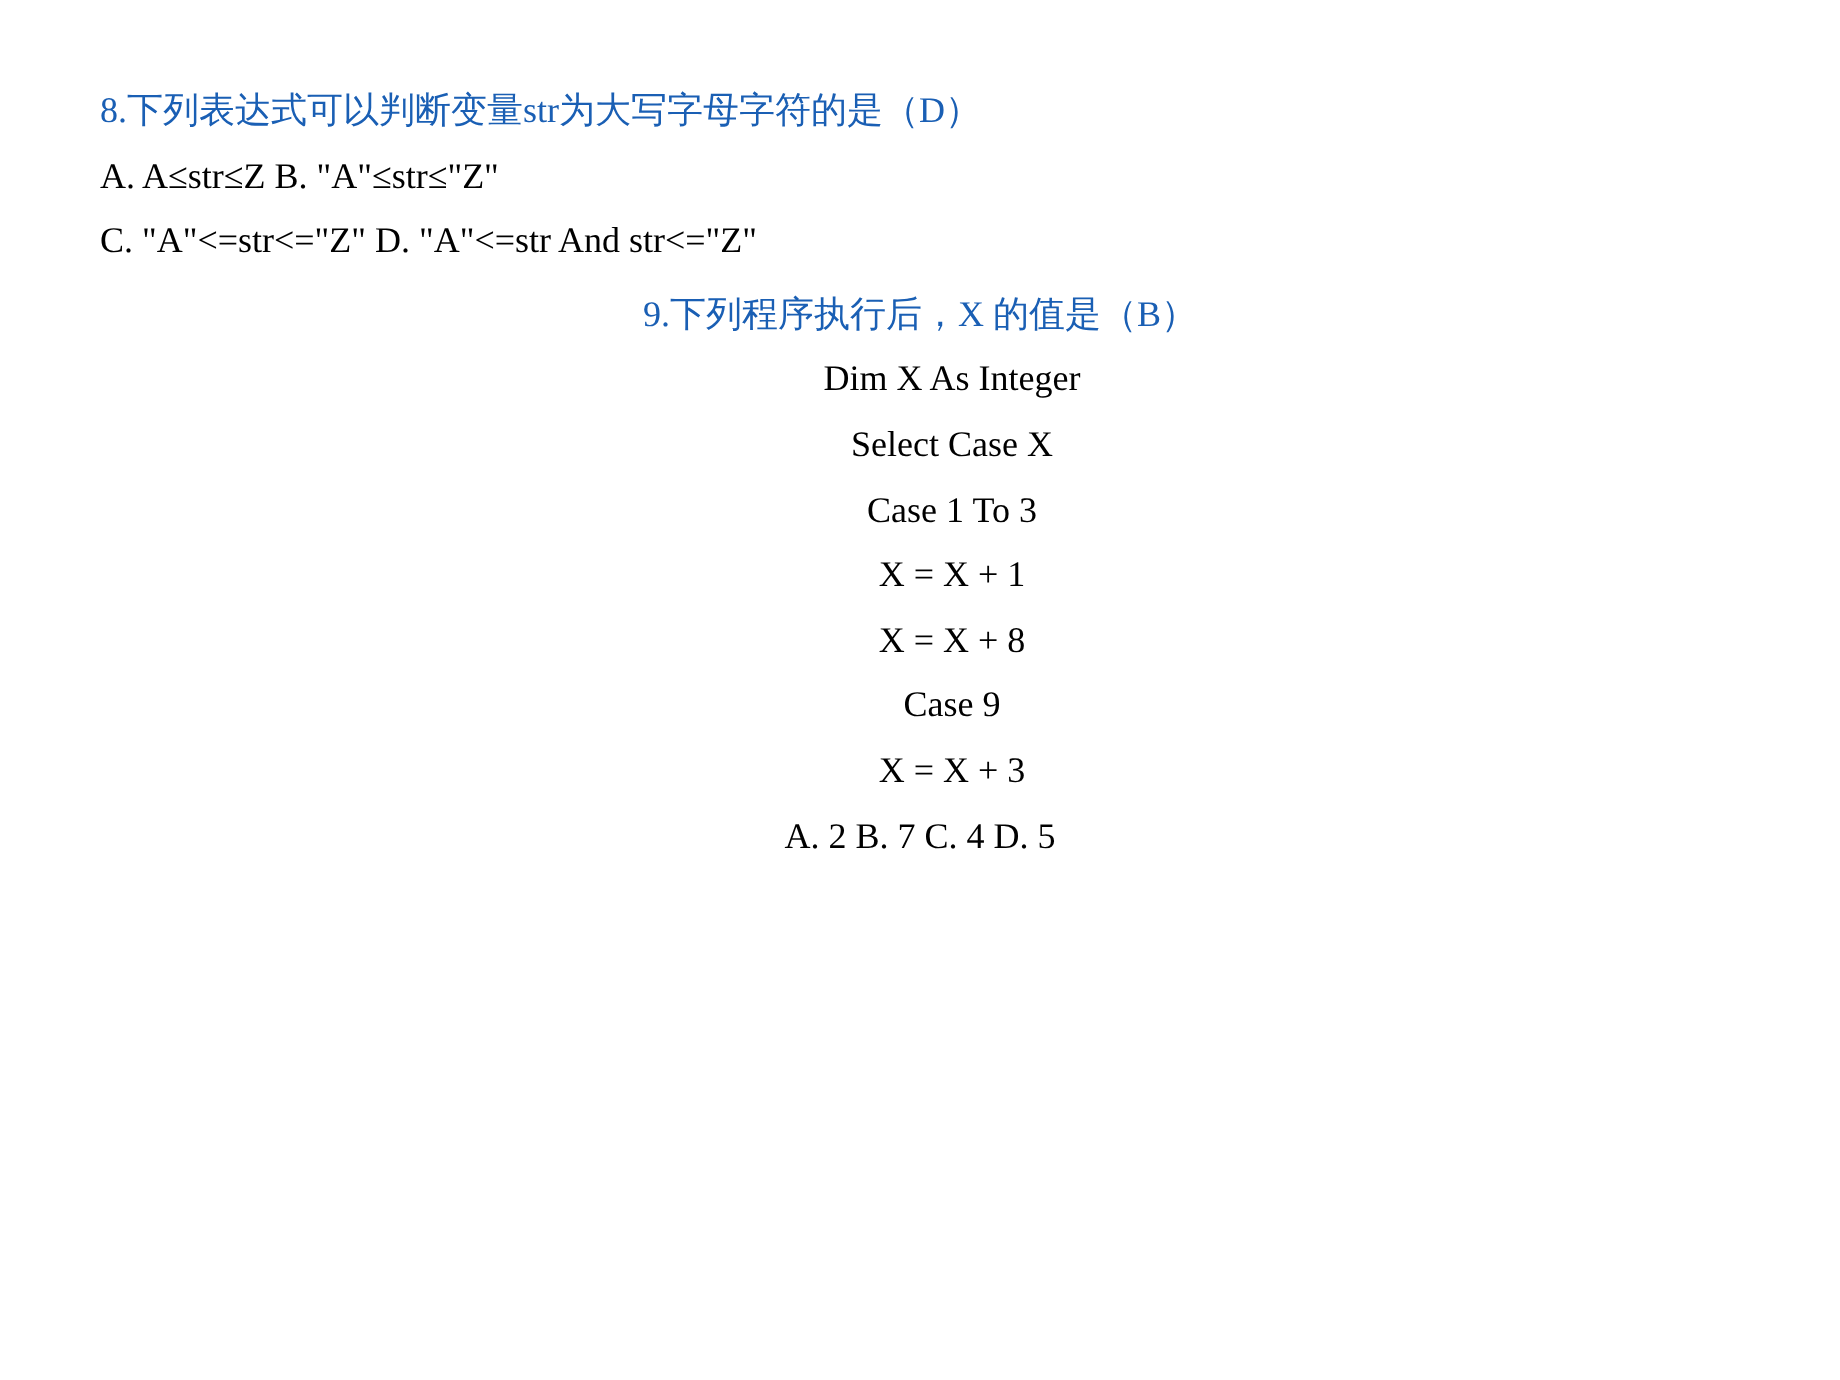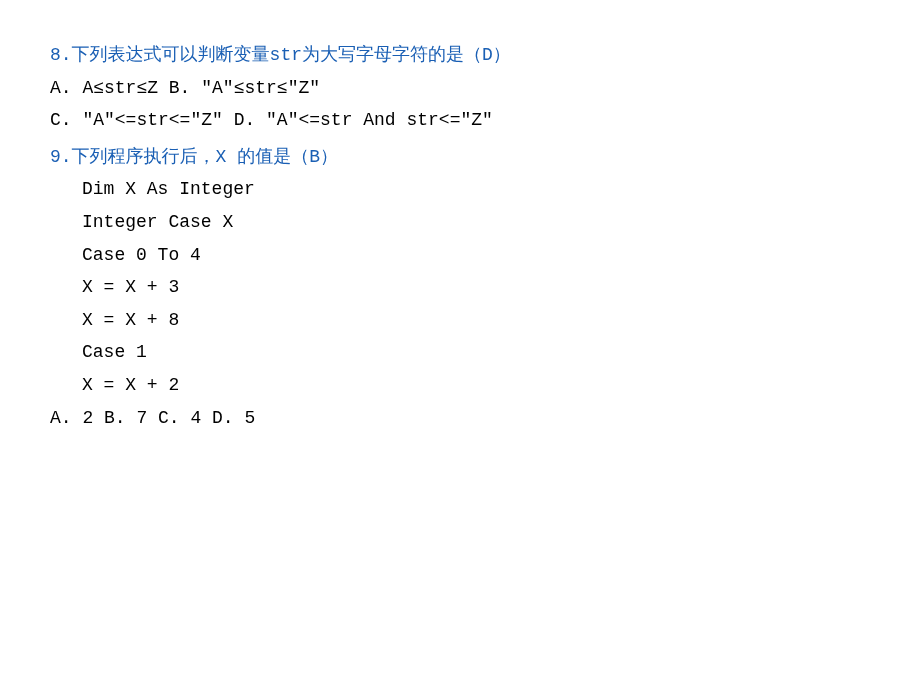--- a/index.html
+++ b/index.html
@@ -19,21 +19,20 @@
       line-height: 1.7;
     }
 
     .question-number {
       color: #1a5fb4;
       font-weight: normal;
     }
 
     .question-line {
       margin-bottom: 2px;
-      font-family: Liberation Mono, monospace;
     }
 
     .answer-badge {
       color: #1a5fb4;
     }
 
     .code-block {
       font-family: "SimSun", "宋体", serif;
       font-size: 18px;
       line-height: 1.7;
@@ -50,29 +49,29 @@
 <div>
 
   <div class="section">
     <div class="question-line">
       <span class="question-number">8.</span><span class="question-number">下列表达式可以判断变量str为大写字母字符的是</span><span class="answer-badge">（D）</span>
     </div>
     <div class="question-line">A. A≤str≤Z  B. "A"≤str≤"Z"</div>
     <div class="question-line">C. "A"&lt;=str&lt;="Z"  D. "A"&lt;=str And str&lt;="Z"</div>
   </div>
 
-  <div class="section" style="margin-top: 6px;">
+  <div class="section" style="margin-top: 6px; text-align: center;">
     <div class="question-line">
       <span class="question-number">9.</span><span class="question-number">下列程序执行后，X 的值是</span><span class="answer-badge">（B）</span>
     </div>
     <div class="code-block">
       <div class="question-line">Dim X As Integer</div>
-      <div class="question-line">Integer Case X</div>
-      <div class="question-line">Case 0 To 4</div>
+      <div class="question-line">Select Case X</div>
+      <div class="question-line">Case 1 To 3</div>
+      <div class="question-line">X = X + 1</div>
+      <div class="question-line">X = X + 8</div>
+      <div class="question-line">Case 9</div>
       <div class="question-line">X = X + 3</div>
-      <div class="question-line">X = X + 8</div>
-      <div class="question-line">Case 1</div>
-      <div class="question-line">X = X + 2</div>
     </div>
     <div class="question-line"> A. 2   B.  7   C.  4   D. 5</div>
   </div>
 
 </div>
 
 </body></html>

